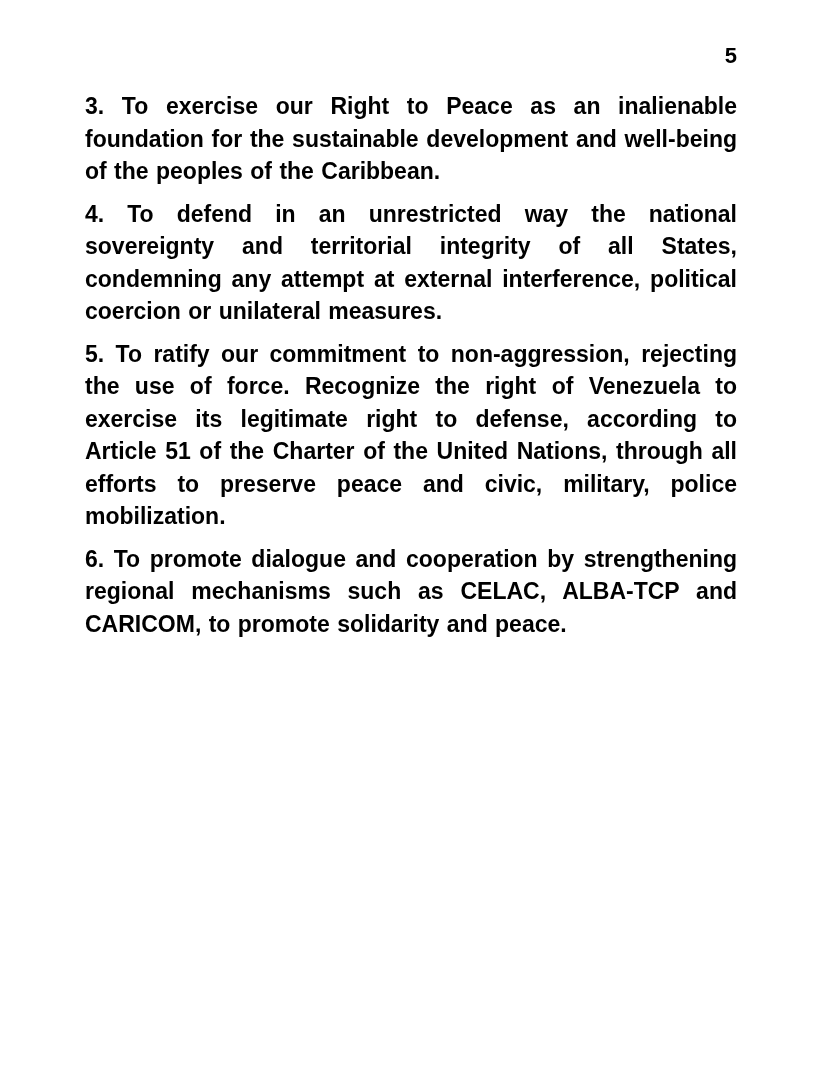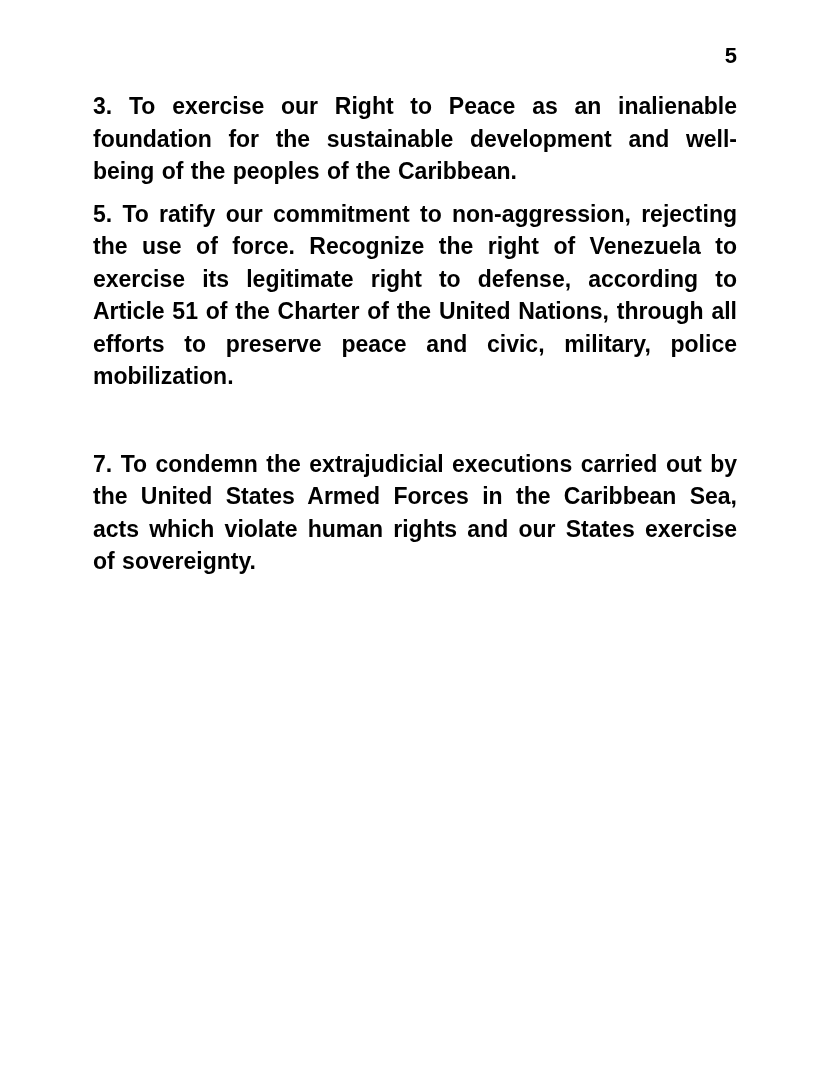--- a/index.html
+++ b/index.html
@@ -22,36 +22,37 @@
   .page-number {
     text-align: right;
     font-size: 22px;
     line-height: 24px;
     margin: 0 0 22px 0;
   }
   .para {
     font-size: 23px;
     line-height: 32.5px;
     text-align: justify;
-    margin: 0 0 10px 8px;
+    margin: 0 0 10px 0;
     word-spacing: 1px;
   }
   .blank-line {
     height: 45px;
   }
 </style>
 </head>
 <body>
 
 <div class="page">
   <div class="page-number">5</div>
 
   <p class="para">3. To exercise our Right to Peace as an inalienable foundation for the sustainable development and well-being of the peoples of the Caribbean.</p>
 
+  <p class="para">4. To defend in an unrestricted way the national sovereignty and territorial integrity of all States, condemning any attempt at external interference, political coercion or unilateral measures.</p>
 
   <p class="para">5. To ratify our commitment to non-aggression, rejecting the use of force. Recognize the right of Venezuela to exercise its legitimate right to defense, according to Article 51 of the Charter of the United Nations, through all efforts to preserve peace and civic, military, police mobilization.</p>
 
+  <p class="para">6. To promote dialogue and cooperation by strengthening regional mechanisms such as CELAC, ALBA-TCP and CARICOM, to promote solidarity and peace.</p>
 
   <div class="blank-line"></div>
 
-  <p class="para">7. To condemn the extrajudicial executions carried out by the United States Armed Forces in the Caribbean Sea, acts which violate human rights and our States exercise of sovereignty.</p>
 
 </div>
 
 </body></html>

